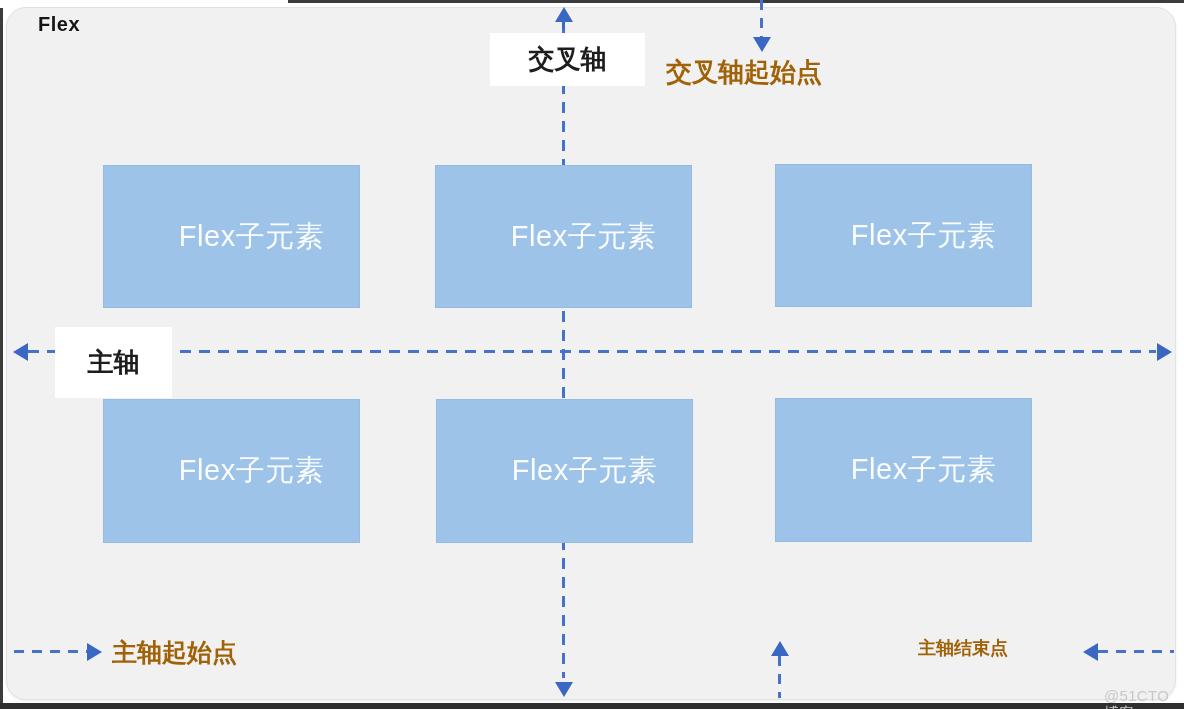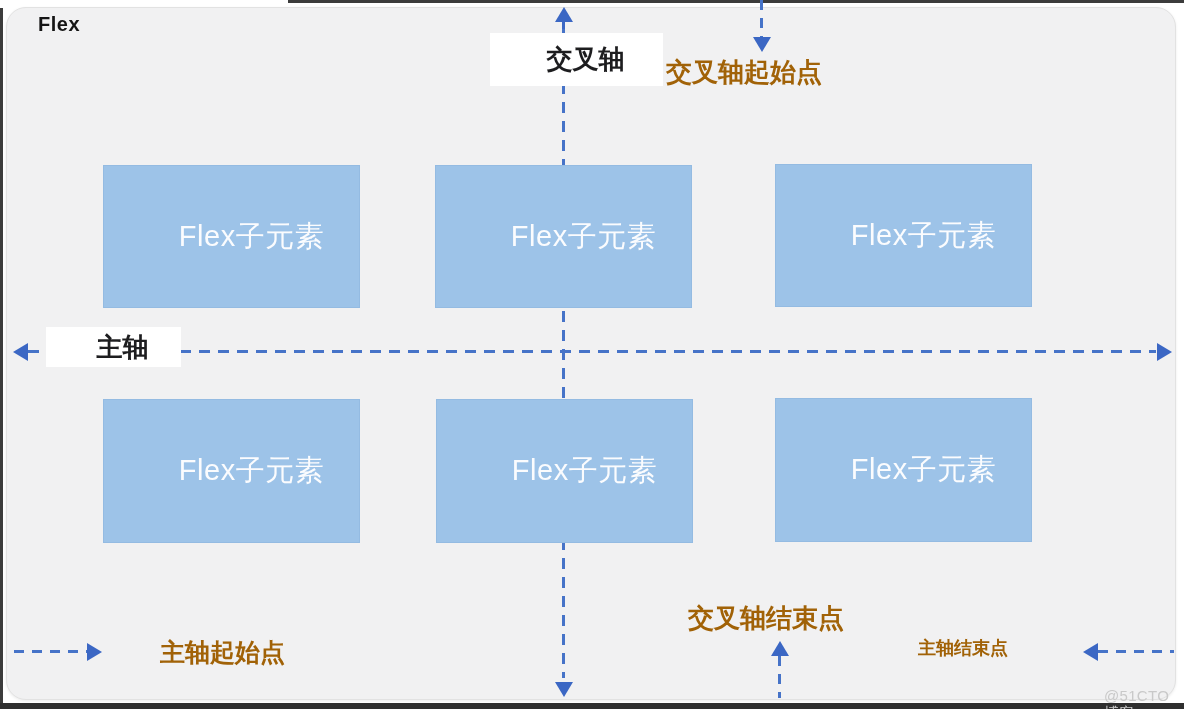--- a/index.html
+++ b/index.html
@@ -62,32 +62,32 @@
   .cross-end-arrow{left:771px;top:641px;}
   .main-start-dash{left:14px;top:650px;width:76px;}
   .main-start-arrow{left:87px;top:643px;}
   .main-end-dash{left:1098px;top:650px;width:76px;}
   .main-end-arrow{left:1083px;top:643px;}
 
   
   .axis-badge{
     position:absolute;background:#ffffff;z-index:3;
     display:flex;align-items:center;justify-content:center;
-    font-size:26px;font-weight:700;color:#1d1d1f;padding-left:18px;
+    font-size:26px;font-weight:700;color:#1d1d1f;
   }
   .cross-axis-badge{left:490px;top:33px;width:155px;height:53px;}
-  .main-axis-badge{left:46px;top:327px;width:117px;height:40px;}
+  .main-axis-badge{left:55px;top:327px;width:117px;height:71px;}
 
   
   .axis-text{
     position:absolute;font-size:26px;font-weight:700;color:#a16207;z-index:3;white-space:nowrap;
   }
   .cross-start-text{left:666px;top:55px;}
   .cross-end-text{left:688px;top:601px;}
-  .main-start-text{left:112px;top:636px;font-size:25px;margin-left:48px;}
+  .main-start-text{left:112px;top:636px;font-size:25px;}
   .main-end-text{left:918px;top:636px;font-size:18px;}
 
   
   .child-box{
     position:absolute;width:257px;height:143px;z-index:2;
     background:#9DC3E8;border:1px solid #94BBE2;box-sizing:border-box;
     display:flex;align-items:center;justify-content:center;
     font-size:29px;color:#FBFCFE;letter-spacing:0.5px;padding-left:40px;
   }
   .b0{left:103px;top:165px;}
@@ -132,21 +132,20 @@
   <div class="ind-h main-start-dash"></div>
   <div class="tri tri-right main-start-arrow"></div>
 
   <div class="ind-h main-end-dash"></div>
   <div class="tri tri-left main-end-arrow"></div>
 
   <div class="axis-badge cross-axis-badge">交叉轴</div>
   <div class="axis-badge main-axis-badge">主轴</div>
 
   <div class="axis-text cross-start-text">交叉轴起始点</div>
-  <div class="axis-text cross-end-text">交叉轴结束点</div>
   <div class="axis-text main-start-text">主轴起始点</div>
   <div class="axis-text main-end-text">主轴结束点</div>
 
   <div class="child-box b0">Flex子元素</div>
   <div class="child-box b1">Flex子元素</div>
   <div class="child-box b2">Flex子元素</div>
   <div class="child-box b3">Flex子元素</div>
   <div class="child-box b4">Flex子元素</div>
   <div class="child-box b5">Flex子元素</div>
 

